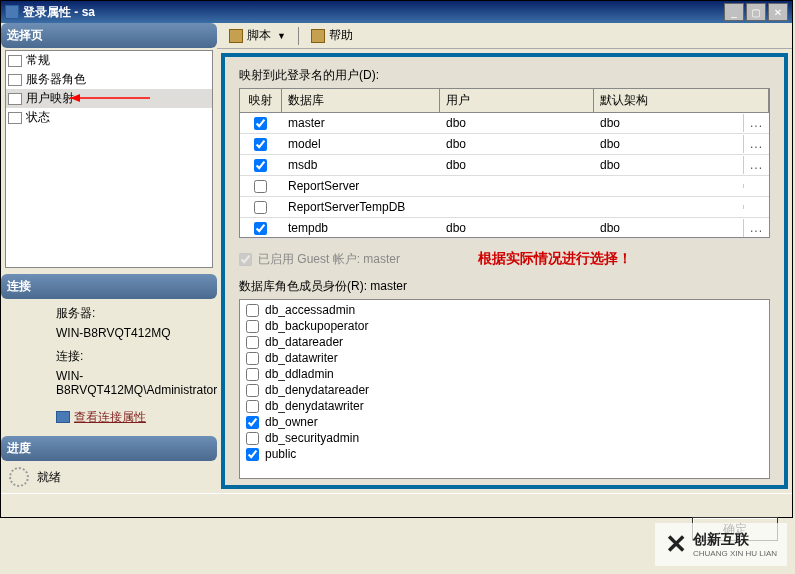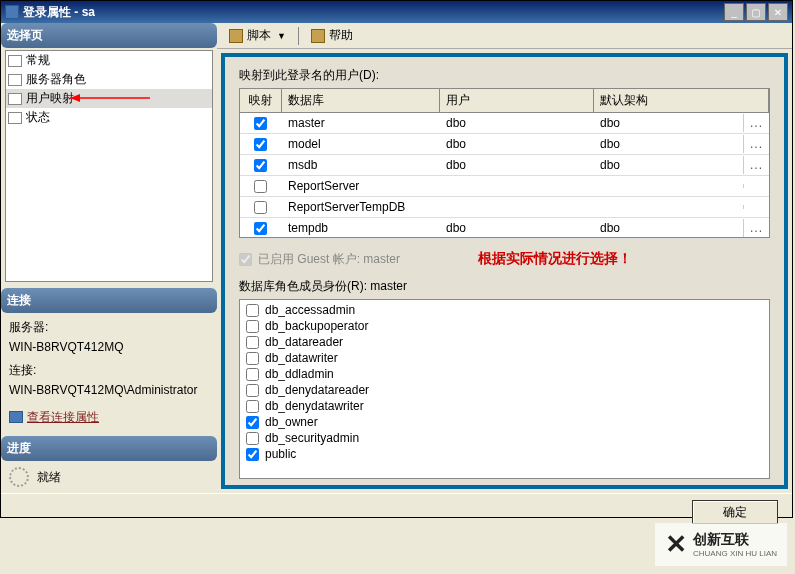--- a/index.html
+++ b/index.html
@@ -14,21 +14,21 @@
 
 .body-area { display: flex; height: calc(100% - 46px); }
 .left-panel { width: 216px; display: flex; flex-direction: column; }
 .panel-header { background: linear-gradient(to bottom, #6e8fb5, #4a6a90); color: #fff; padding: 4px 6px; font-weight: bold; border-radius: 6px; }
 .tree-area { background: #fff; border: 1px solid #888; margin: 2px 4px 6px 4px; padding: 0; height: 252px; }
 .tree-item { display: flex; align-items: center; padding: 1px 2px; cursor: pointer; }
 .tree-item.selected { background: #deddda; }
 .tree-icon { width: 14px; height: 12px; margin-right: 4px; }
 .tree-icon.page { background: #fff; border: 1px solid #888; }
 
-.conn-section { padding: 6px 8px; }
+.conn-section { padding: 6px 8px; margin-left: 47px; }
 .conn-row { margin-bottom: 4px; }
 .link { color: #7f1d1d; text-decoration: underline; cursor: pointer; display: inline-flex; align-items: center; gap: 4px; }
 .link-icon { width: 14px; height: 12px; background: #4a7ab6; border: 1px solid #2a5a96; }
 
 .progress-section { padding: 6px 8px; }
 .progress-row { display: flex; align-items: center; gap: 8px; }
 .spinner { width: 20px; height: 20px; border: 2px dotted #999; border-radius: 50%; }
 
 .right-panel { flex: 1; background: #ece9d8; display: flex; flex-direction: column; }
 
@@ -58,21 +58,21 @@
 
 .mid-row { display: flex; align-items: center; margin: 12px 0 10px 0; gap: 18px; }
 .mid-row label { color: #888; display: flex; align-items: center; gap: 6px; }
 .annotation { color: #d00000; font-weight: bold; font-size: 14px; margin-left: 60px; }
 
 .roles-box { flex: 1; border: 1px solid #888; background: #fff; padding: 2px 4px; overflow: auto; }
 .role-item { display: flex; align-items: center; gap: 6px; padding: 1px 2px; }
 .role-item input { cursor: pointer; }
 
 .footer { display: flex; justify-content: flex-end; padding: 6px 14px; gap: 8px; border-top: 1px solid #fff; }
-.btn { width: 86px; height: 24px; background: #ece9d8; border: 1px solid #333; box-shadow: inset 1px 1px 0 #fff; cursor: pointer; }
+.btn { width: 86px; height: 24px; background: #ece9d8; border: 1px solid #333; box-shadow: inset 1px 1px 0 #fff; cursor: pointer; margin-top: 17px; }
 
 .watermark { position: absolute; right: 8px; bottom: 8px; display: flex; align-items: center; background: rgba(255,255,255,0.7); padding: 6px 10px; gap: 6px; }
 .wm-logo { font-size: 26px; font-weight: bold; color: #222; font-family: Arial; }
 .wm-text { display: flex; flex-direction: column; }
 .wm-cn { font-size: 14px; font-weight: bold; color: #222; }
 .wm-en { font-size: 8px; color: #666; }
 </style>
 </head>
 <body>
 

